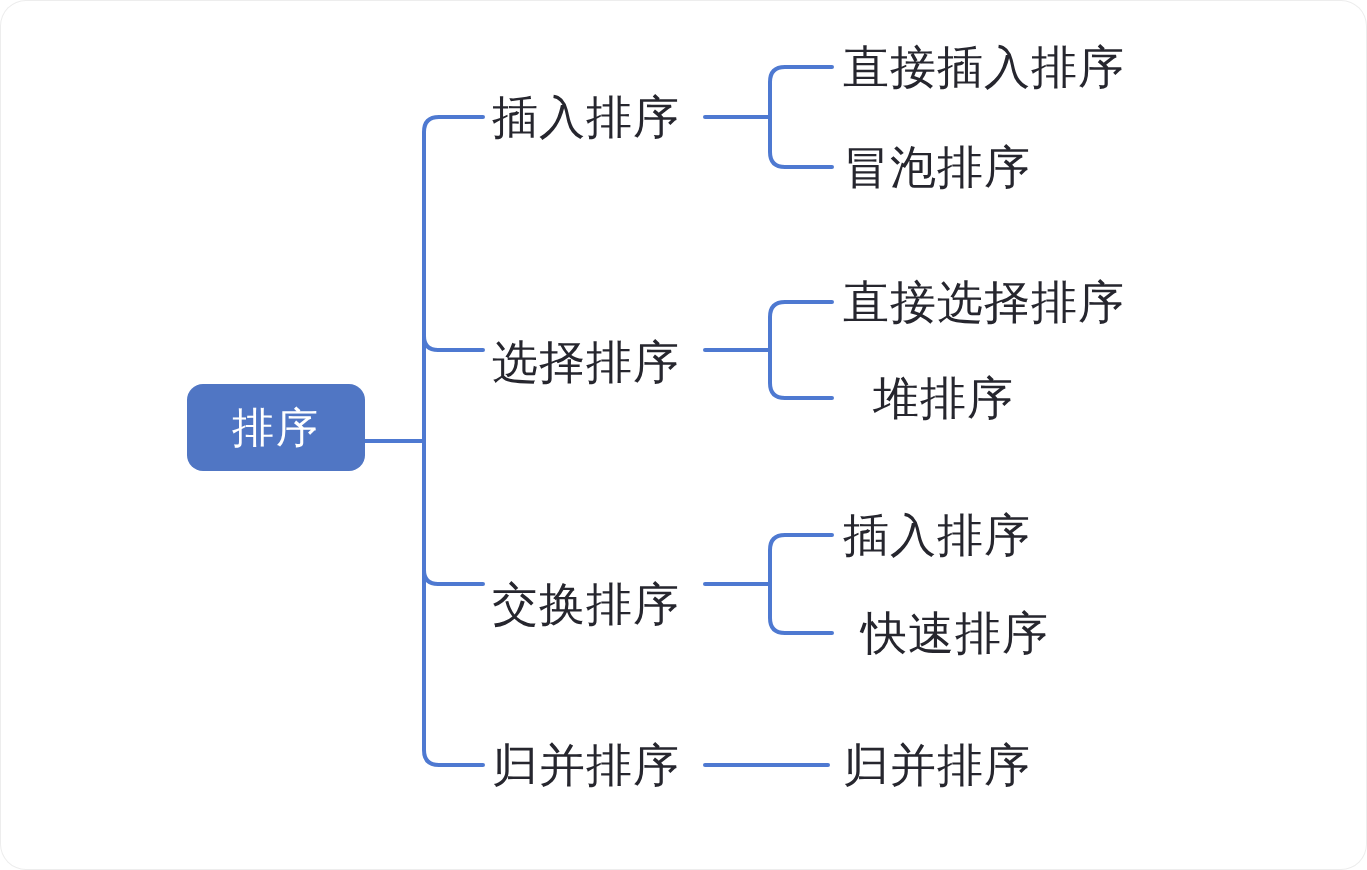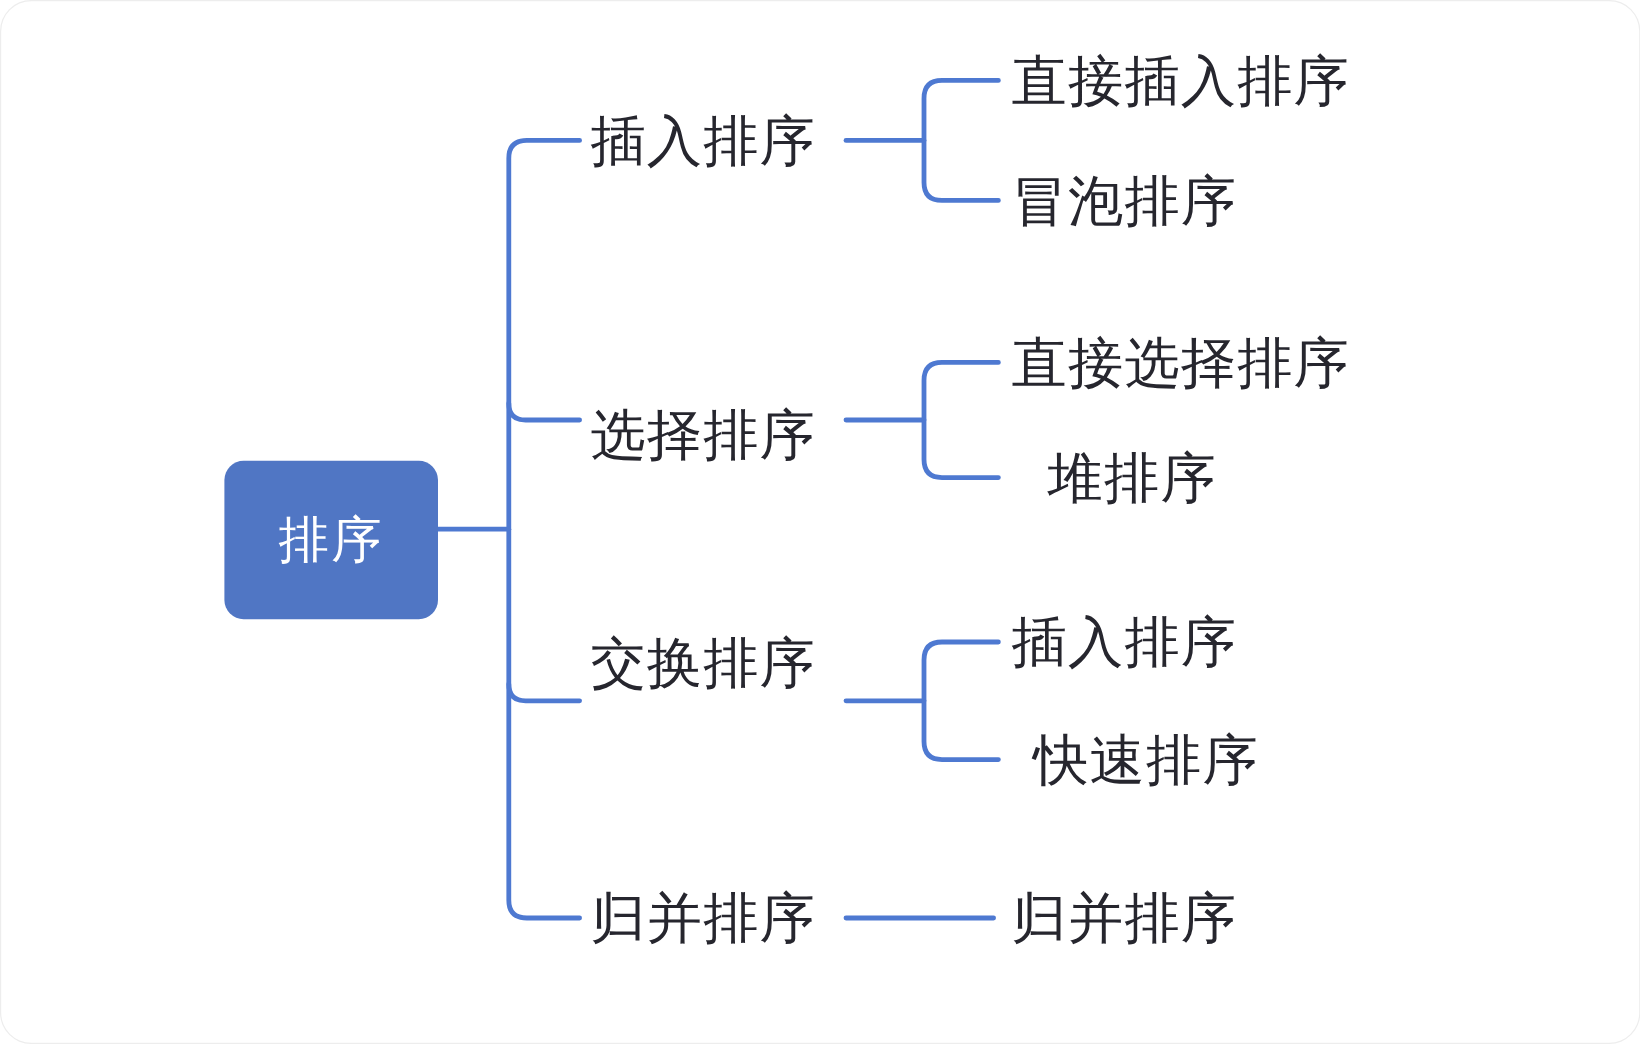--- a/index.html
+++ b/index.html
@@ -30,21 +30,21 @@
     fill: none;
     stroke: #4e79d1;
     stroke-width: 4;
     stroke-linecap: round;
   }
   .root-node {
     position: absolute;
     left: 187px;
     top: 384px;
     width: 178px;
-    height: 132px;
+    height: 87px;
     background: #5076c4;
     border-radius: 16px;
     display: flex;
     align-items: center;
     justify-content: center;
     cursor: pointer;
   }
   .root-label {
     color: #ffffff;
     font-size: 42px;
@@ -83,21 +83,21 @@
     <path d="M 832 535 H 785 Q 770 535 770 550 V 618 Q 770 633 785 633 H 832"></path>
     <path d="M 705 765 H 828"></path>
   </svg>
 
   <div class="root-node">
     <span class="root-label">排序</span>
   </div>
 
   <div class="node" style="left:492px; top:117px;">插入排序</div>
   <div class="node" style="left:492px; top:350px;margin-top:12px;">选择排序</div>
-  <div class="node" style="left:492px; top:552px;">交换排序</div>
+  <div class="node" style="left:492px; top:608px;font-family:Liberation Mono, monospace;">交换排序</div>
   <div class="node" style="left:492px; top:765px;">归并排序</div>
 
   <div class="node" style="left:843px; top:67px;text-align:center;">直接插入排序</div>
   <div class="node" style="left:843px; top:167px;">冒泡排序</div>
   <div class="node" style="left:843px; top:302px;text-align:right;">直接选择排序</div>
   <div class="node" style="left:873px; top:398px;">堆排序</div>
   <div class="node" style="left:843px; top:535px;">插入排序</div>
   <div class="node" style="left:843px; top:633px;margin-left:18px;">快速排序</div>
   <div class="node" style="left:843px; top:765px;">归并排序</div>
 

